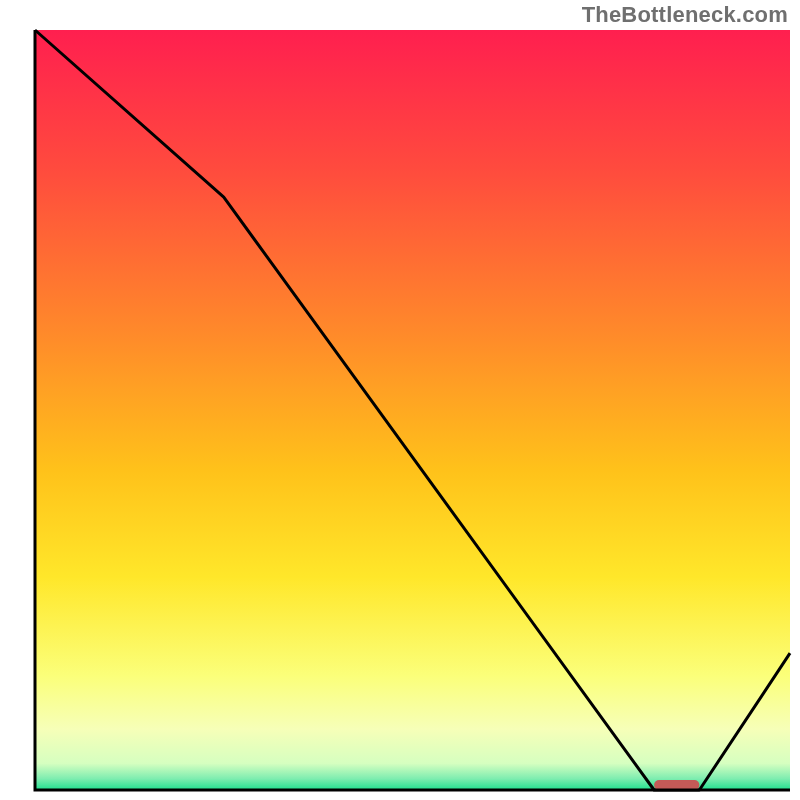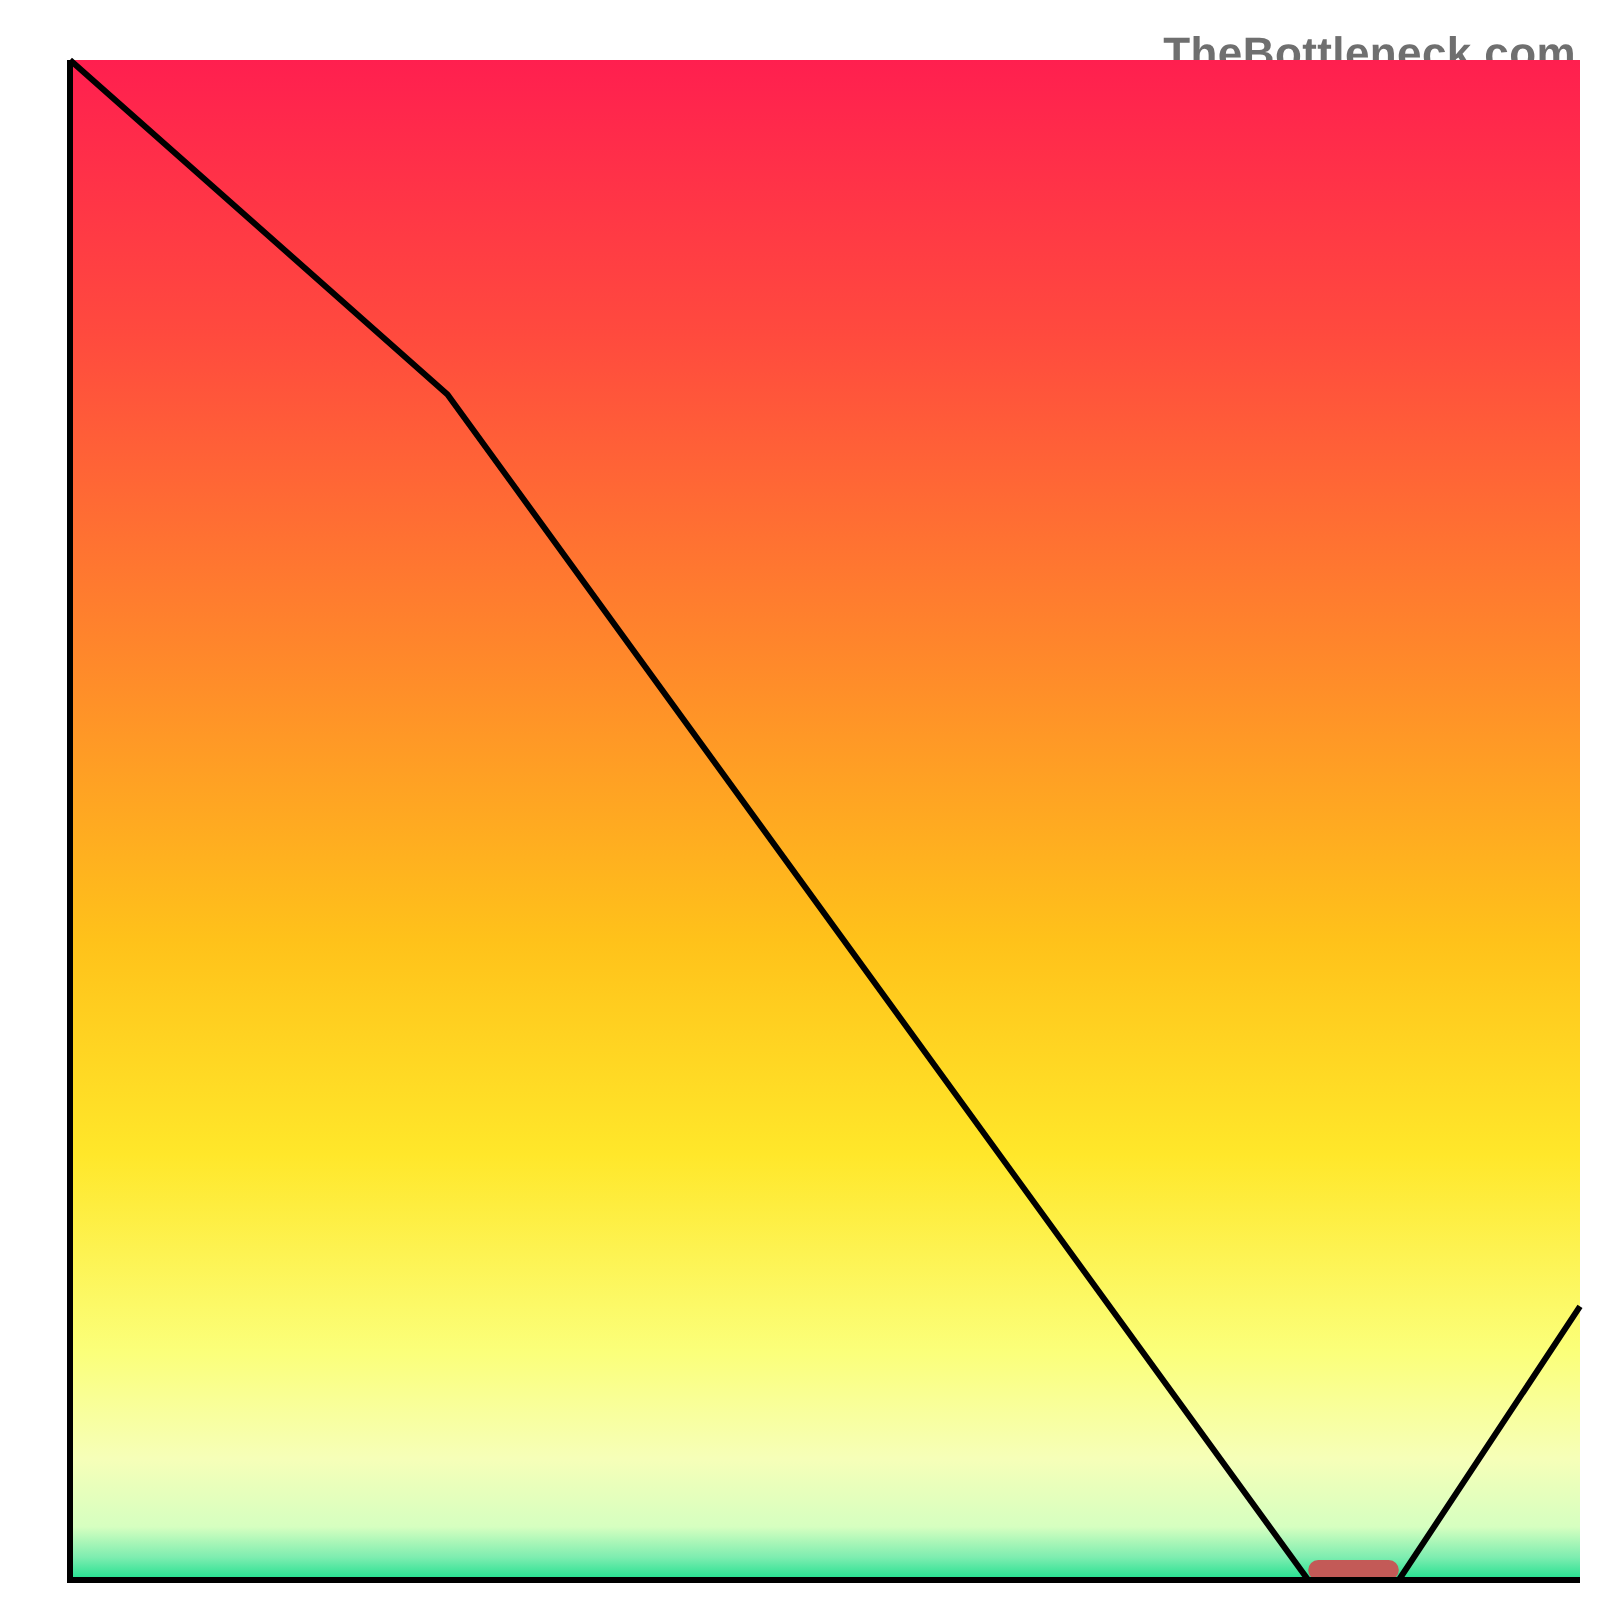--- a/index.html
+++ b/index.html
@@ -11,21 +11,21 @@
     font-family: Arial, Helvetica, sans-serif;
     overflow: hidden;
   }
   .canvas-wrap {
     position: relative;
     width: 800px;
     height: 800px;
   }
   .watermark {
     position: absolute;
-    top: 14px;
+    top: 2px;
     right: 12px;
     font-size: 22px;
     font-weight: 600;
     color: #6f6f6f;
     letter-spacing: 0.2px;
     text-align: right;
   }
   svg {
     position: absolute;
     top: 0;

